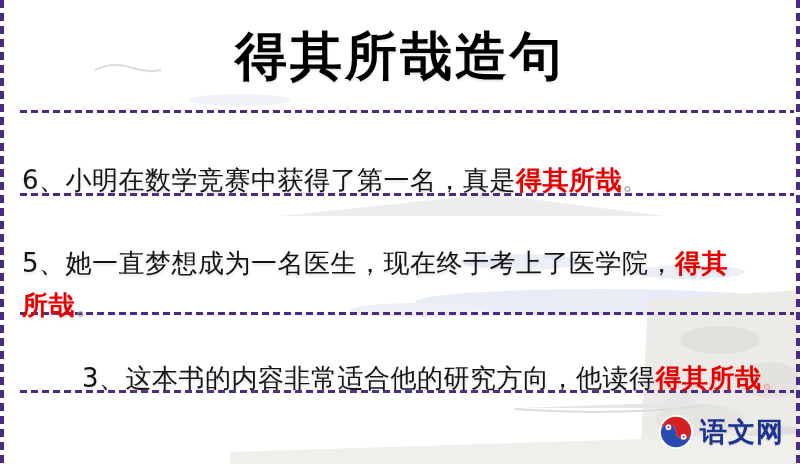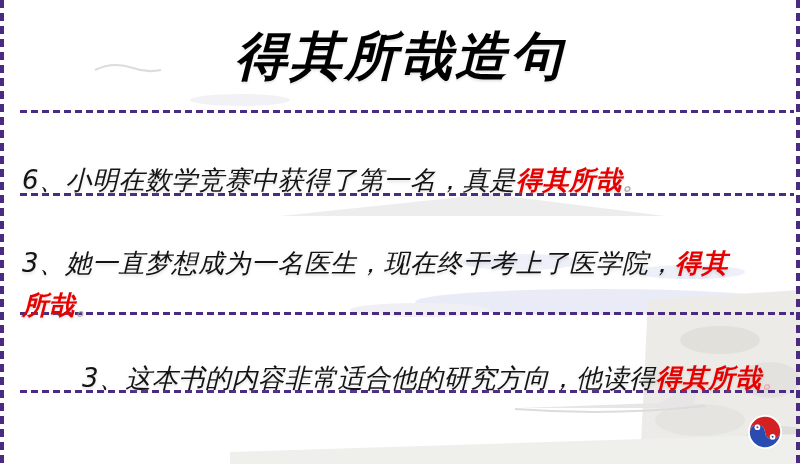--- a/index.html
+++ b/index.html
@@ -2,21 +2,20 @@
 <html style="--highlight-red: #e60000; --text-black: #141414; --dash-purple: #4b2b82; --logo-text-blue: #1c3490; --logo-fish-red: #d42020; --logo-fish-blue: #2a4cb0;"><head>
 <meta charset="utf-8">
 <style>
   html,body { margin:0; padding:0; background:#fff; }
   .card {
     position:relative;
     width:800px; height:464px;
     background:#ffffff;
     overflow:hidden;
     font-family:"DejaVu Sans", sans-serif;
-    font-style:italic;
   }
   
   .bg-art { position:absolute; inset:0; pointer-events:none; }
 
   
   .vsep {
     position:absolute; top:0; bottom:0; width:4px;
     background:repeating-linear-gradient(180deg,
       var(--dash-purple,#4b2b82) 0 8px, transparent 8px 13px);
   }
@@ -99,33 +98,34 @@
   <div class="hsep p1"></div>
   <div class="hsep p2"></div>
   <div class="hsep p3"></div>
   <div class="hsep p4"></div>
 
   <p class="sentence s1">
     <span>6、小明在数学竞赛中获得了第一名，真是</span><span class="hl">得其所哉</span><span class="period-gray">。</span>
   </p>
 
   <p class="sentence s2">
-    <span>3、她一直梦想成为一名医生，现在终于考上了医学院，</span><span class="hl">得其</span><br>
+    <span>5、她一直梦想成为一名医生，现在终于考上了医学院，</span><span class="hl">得其</span><br>
     <span class="hl">所哉</span><span class="period-gray">。</span>
   </p>
 
   <p class="sentence s3">
     <span>3、这本书的内容非常适合他的研究方向，他读得</span><span class="hl">得其所哉</span><span class="period-red">。</span>
   </p>
 
   <div class="watermark">
     <svg width="38" height="38" viewBox="0 0 40 40">
       <circle cx="20" cy="20" r="18" fill="#ffffff"></circle>
       <path d="M4,20 a16,16 0 1 1 32,0 a8,8 0 0 1 -16,0 a8,8 0 0 0 -16,0 Z" style="fill:var(--logo-fish-red,#d42020)"></path>
       <path d="M36,20 a16,16 0 1 1 -32,0 a8,8 0 0 1 16,0 a8,8 0 0 0 16,0 Z" style="fill:var(--logo-fish-blue,#2a4cb0)"></path>
       <circle cx="12" cy="15" r="3" fill="#ffffff"></circle>
       <circle cx="28" cy="25" r="3" fill="#ffffff"></circle>
       <circle cx="12" cy="15" r="1.1" style="fill:var(--logo-fish-red,#d42020)"></circle>
       <circle cx="28" cy="25" r="1.1" style="fill:var(--logo-fish-blue,#2a4cb0)"></circle>
     </svg>
+    <span class="brand-text">语文网</span>
   </div>
 
 </div>
 
 </body></html>

